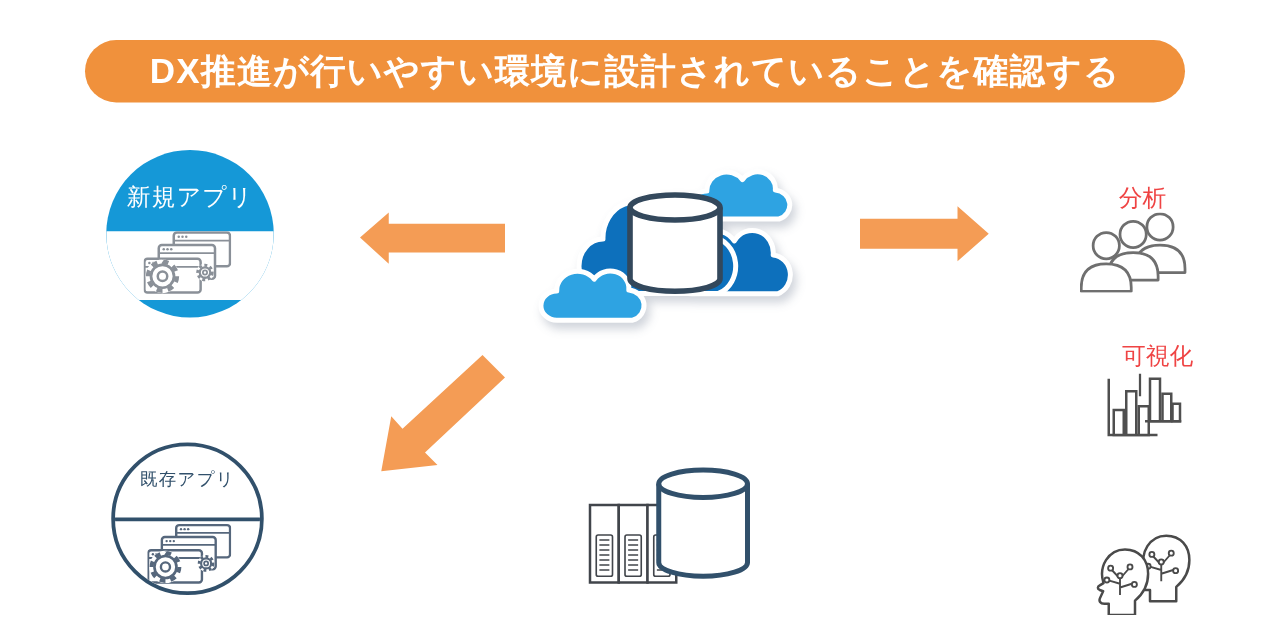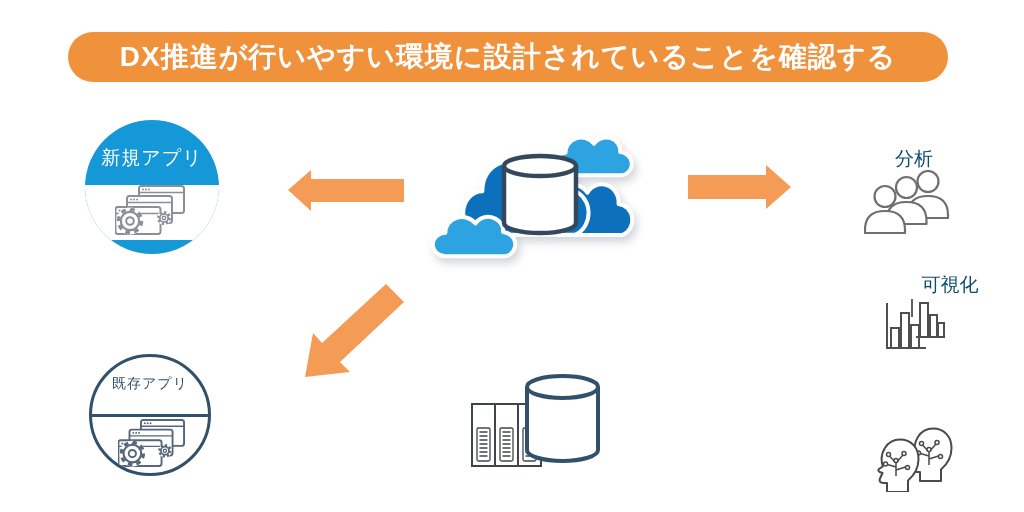--- a/index.html
+++ b/index.html
@@ -28,21 +28,21 @@
   .node-exist{
     left:89px;top:354px;width:116px;height:116px;background:#fff;
     border:3px solid var(--navy,#31506B);
   }
   .node-exist .node-label{
     position:absolute;left:0;right:0;top:18px;text-align:center;
     color:var(--navy,#31506B);font-size:14px;letter-spacing:1px;
   }
   .node-exist .divider{position:absolute;left:0;right:0;top:57px;height:3px;background:var(--navy,#31506B);}
   
-  .r-label{position:absolute;text-align:center;color:#0c4a6e;font-size:19px;}
+  .r-label{position:absolute;text-align:center;color:#ef4444;font-size:19px;}
   .r-label.small{font-size:15.5px;}
   
   .cloud-shadow{filter:drop-shadow(3px 5px 4px rgba(40,60,90,0.22));}
   svg{display:block;}
 </style>
 </head>
 <body>
 
 <div class="canvas">
 
@@ -200,21 +200,21 @@
         <path d="M22.5,54 L22.5,51 Q22.5,32 42.5,32 Q62.5,32 62.5,51 L62.5,54 Z"></path>
         <circle cx="42.5" cy="17.5" r="10.5"></circle>
       </g>
       <g>
         <path d="M1,63 L1,60 Q1,41 21,41 Q41,41 41,60 L41,63 Z"></path>
         <circle cx="21" cy="26.5" r="10.5"></circle>
       </g>
     </g>
   </svg>
 
-  <div class="r-label abs" style="left:894px;top:272px;width:112px;">可視化</div>
+  <div class="r-label abs" style="left:870px;top:272px;width:112px;">可視化</div>
   <svg class="abs" style="left:876px;top:296px;" width="74" height="58" viewBox="0 0 74 58">
     <g stroke="#4F4F4F" stroke-width="2" fill="none">
       <path d="M11,7 V52 H50"></path>
       <g fill="#ffffff">
         <rect x="15" y="32" width="8" height="20"></rect>
         <rect x="25" y="17" width="8" height="35"></rect>
         <rect x="35" y="29" width="8" height="23"></rect>
       </g>
       <path d="M36,3 V21" stroke-width="1.8"></path>
       <path d="M40,41 H69"></path>

